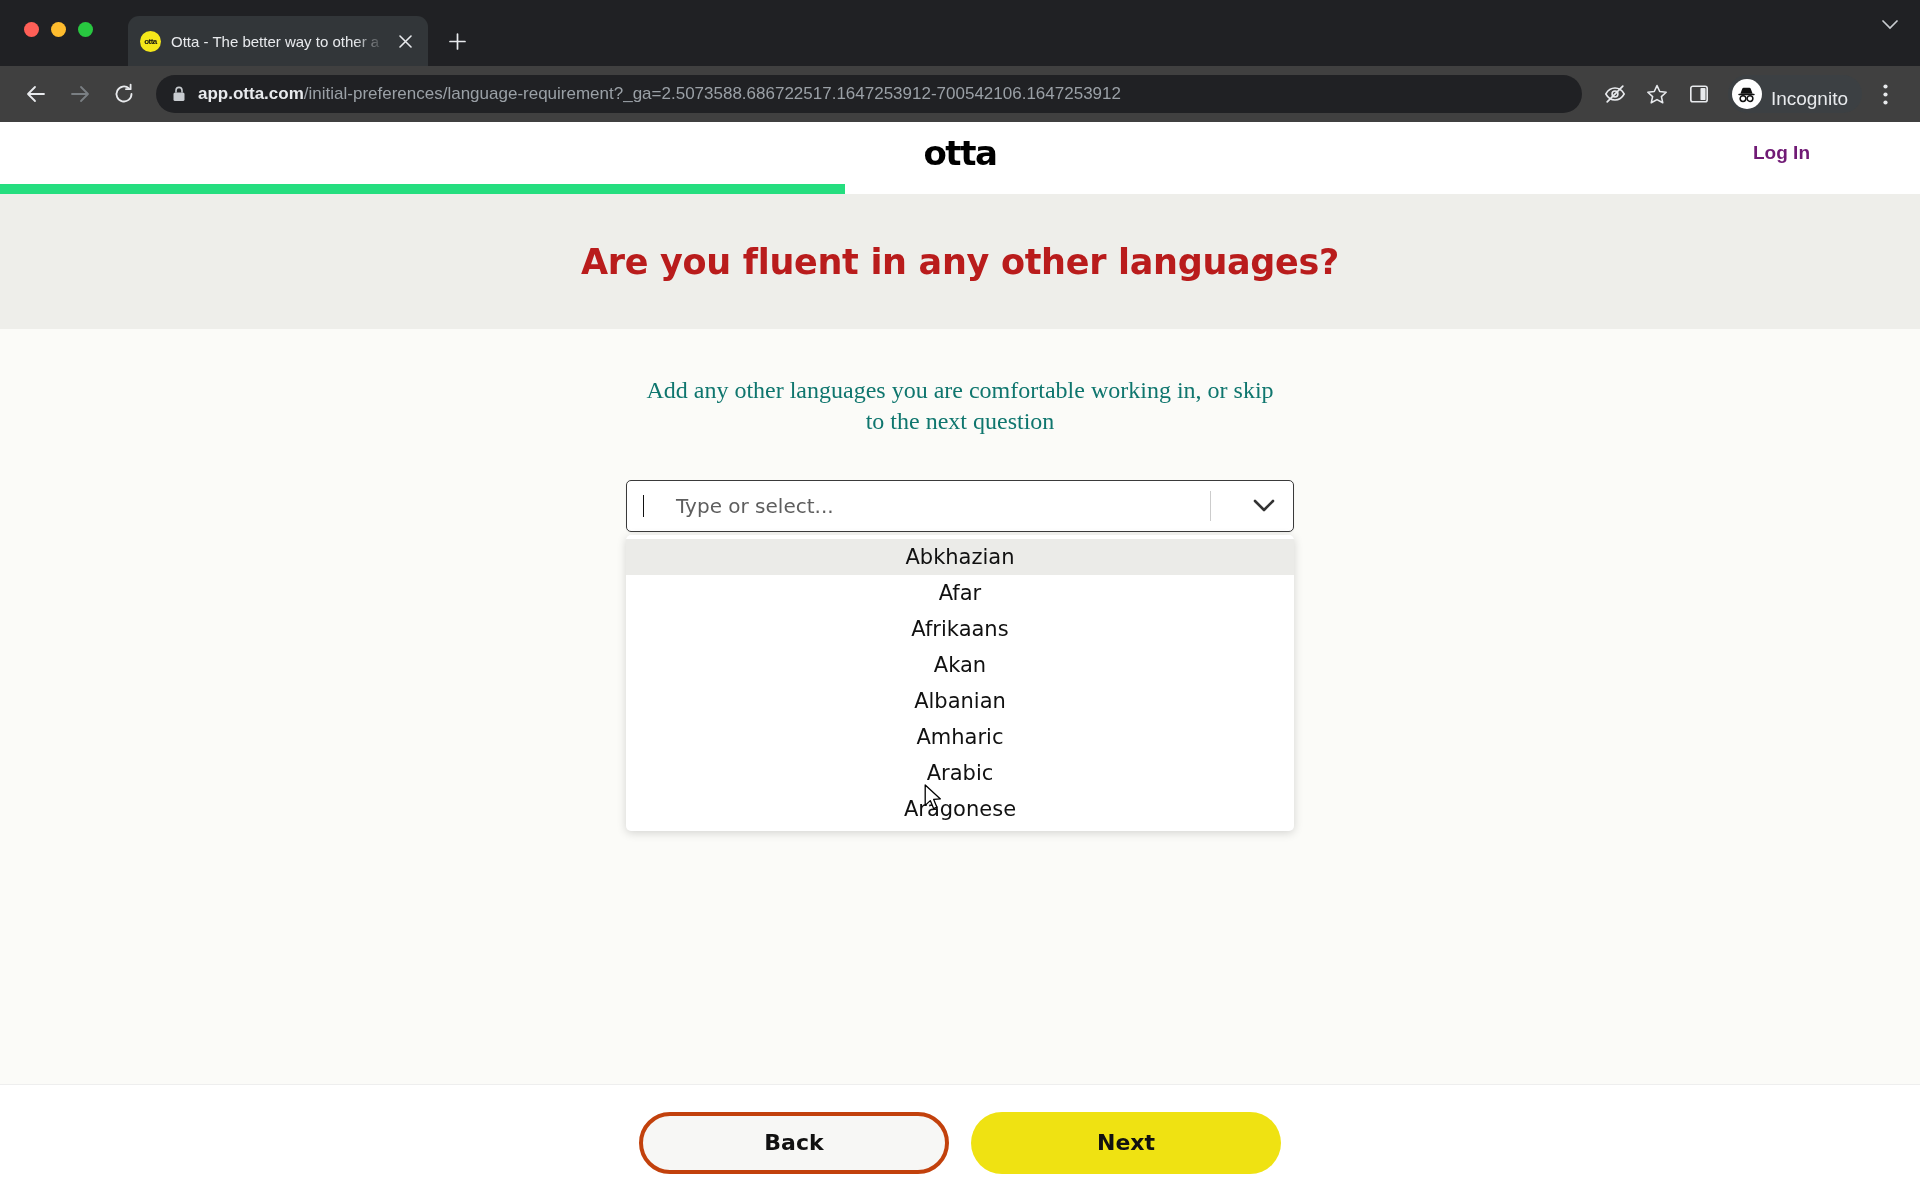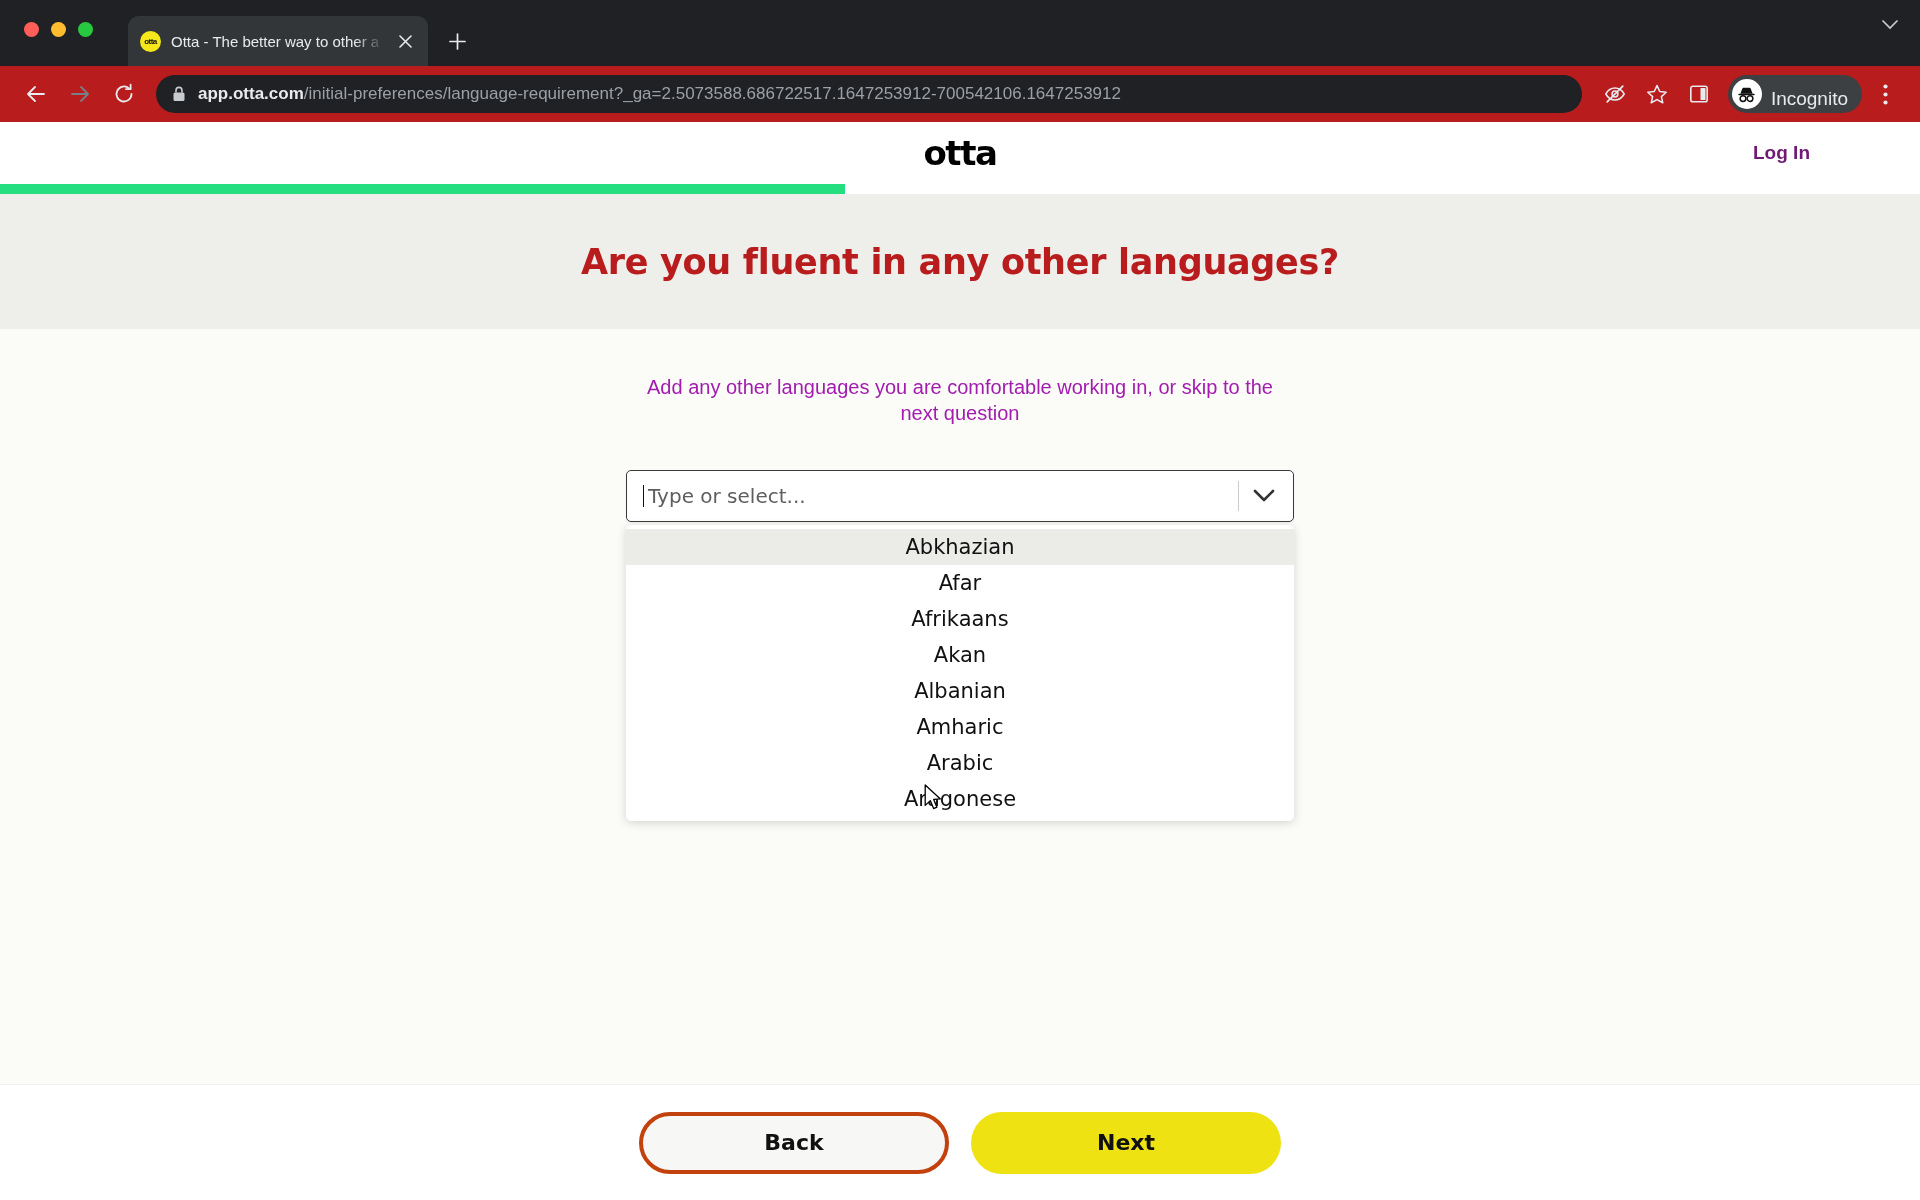--- a/index.html
+++ b/index.html
@@ -102,21 +102,21 @@
     right: 22px;
     top: 20px;
     color: #c8ccd0;
     display: flex;
     align-items: center;
   }
 
   .toolbar {
     height: 56px;
     flex: 0 0 56px;
-    background: #b91c1c;
+    background: #404040;
     display: flex;
     align-items: center;
     padding: 0 16px;
     gap: 4px;
   }
 
   .nav-btn {
     width: 40px; height: 40px;
     display: flex; align-items: center; justify-content: center;
     border-radius: 50%;
@@ -247,41 +247,42 @@
     display: flex;
     flex-direction: column;
     align-items: center;
     padding-top: 46px;
     position: relative;
   }
 
   .subtitle {
     width: 650px;
     text-align: center;
-    font-size: 20px;
+    font-size: 24px;
     line-height: 1.28;
-    color: #a21caf;
-    font-family: Liberation Sans, sans-serif;
+    color: #0f766e;
+    font-family: Liberation Serif, serif;
   }
 
   .select-wrap {
     width: 668px;
     margin-top: 44px;
     position: relative;
   }
 
   .select-control {
     height: 52px;
     background: #ffffff;
     border: 1px solid #3a3a3a;
     border-radius: 5px;
     display: flex;
     align-items: center;
     padding: 0 4px 0 16px;
     box-shadow: 0 1px 2px rgba(0,0,0,0.05);
+    gap: 28px;
   }
 
   .caret {
     width: 1px;
     height: 22px;
     background: #111;
     margin-right: 4px;
     flex: 0 0 1px;
   }
 

